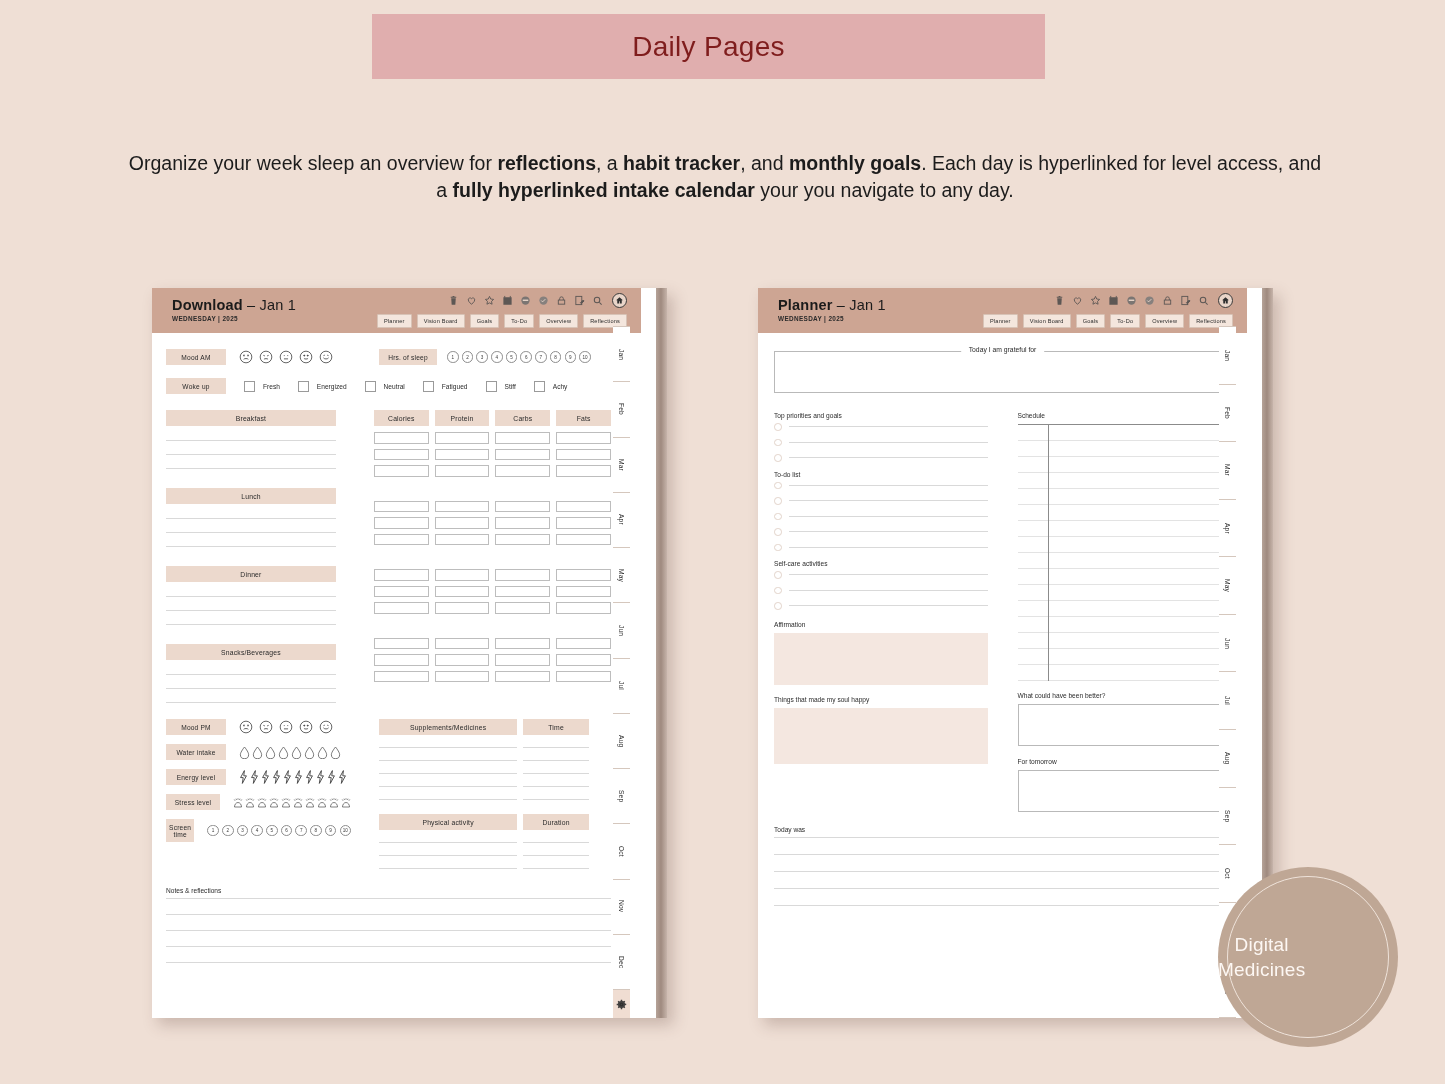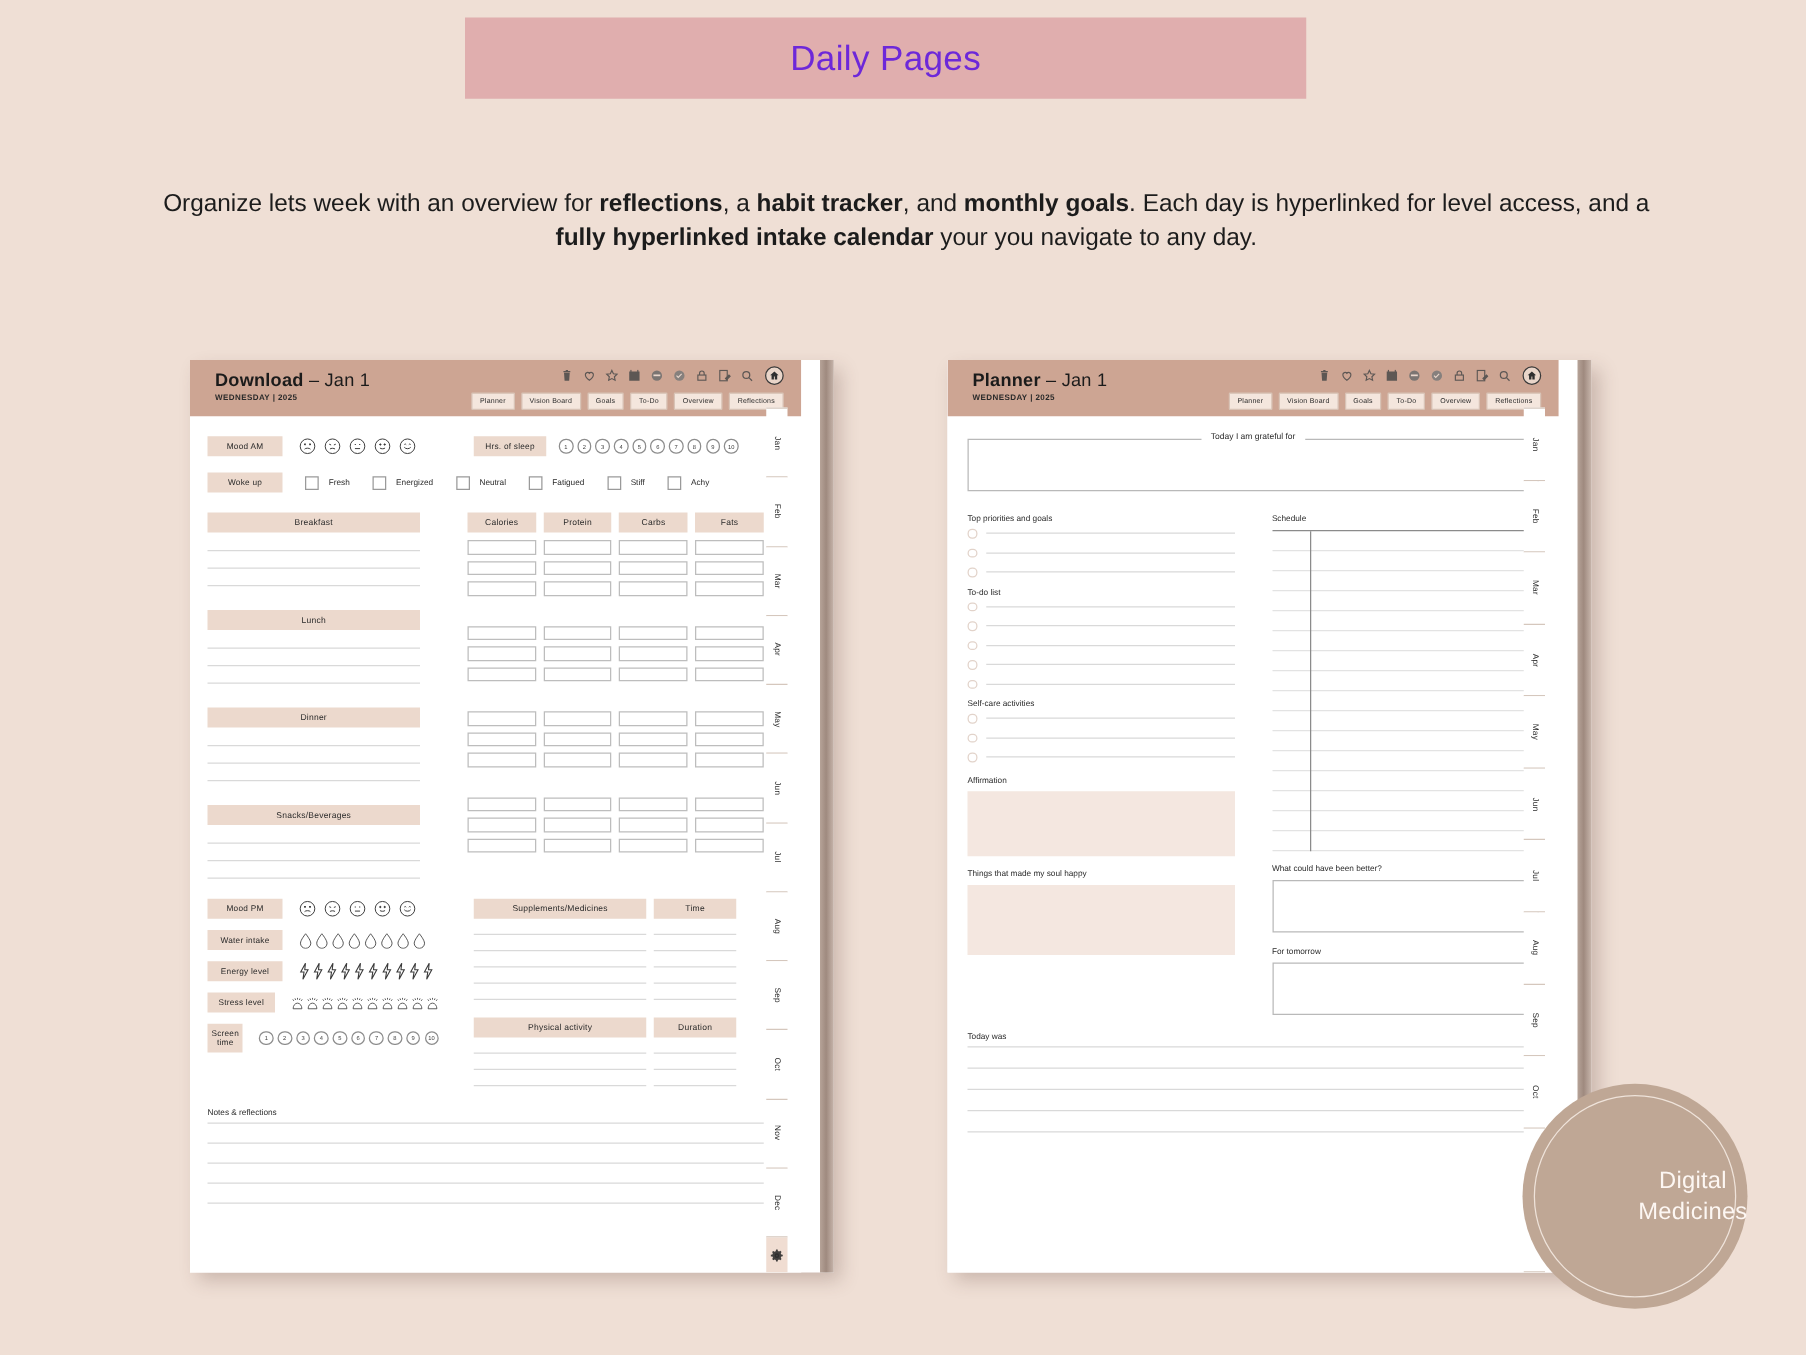--- a/index.html
+++ b/index.html
@@ -12,21 +12,21 @@
   .stage { position: relative; width: 1445px; height: 1084px; }
 
   
   .banner {
     position: absolute; left: 372px; top: 14px;
     width: 673px; height: 65px;
     background: #e0aeae;
     display: flex; align-items: center; justify-content: center;
   }
   .banner-title {
-    color: #6d28d9; font-size: 28px; font-weight: 400; letter-spacing: 0.3px;
+    color: #7f1d1d; font-size: 28px; font-weight: 400; letter-spacing: 0.3px;
   }
 
   
   .desc {
     position: absolute; left: 125px; top: 150px; width: 1200px;
     text-align: center; color: #1c1c1c;
     font-size: 19.5px; line-height: 27px;
   }
   .desc b { font-weight: 700; }
 
@@ -159,42 +159,42 @@
   .sched-row { border-bottom: .8px solid #e3e3e3; }
   .sched-div {
     position: absolute; left: 30px; top: 0; bottom: 0; width: 1.1px; background: #8b8b8b;
   }
 
   
   .badge {
     position: absolute; left: 1218px; top: 867px;
     width: 180px; height: 180px; border-radius: 50%;
     background: #bfa795;
-    display: flex; align-items: center; justify-content: flex-end;
+    display: flex; align-items: center; justify-content: flex-start;
   }
   .badge-ring {
     position: absolute; inset: 9px; border-radius: 50%;
     border: 1.5px solid #efe3da;
   }
   .badge-txt {
     position: relative; color: #fdf7f3; font-size: 19px; line-height: 25px;
     text-align: center; letter-spacing: .2px;
   }
 </style>
 </head>
 <body>
 
 <div class="stage">
 
   <div class="banner">
     <div class="banner-title">Daily Pages</div>
   </div>
 
   <div class="desc">
-    <span>Organize lets week with an overview for </span><b>reflections</b><span>, a </span><b>habit tracker</b><span>, and </span><b>monthly goals</b><span>. Each day is hyperlinked for level access, and a </span><b>fully hyperlinked intake calendar</b><span> your you navigate to any day.</span>
+    <span>Organize your week sleep an overview for </span><b>reflections</b><span>, a </span><b>habit tracker</b><span>, and </span><b>monthly goals</b><span>. Each day is hyperlinked for level access, and a </span><b>fully hyperlinked intake calendar</b><span> your you navigate to any day.</span>
   </div>
 
   <div class="page-wrap left">
     <div class="page-shadow"></div>
     <div class="spine"></div>
 
     <div class="page">
       <div class="p-header">
         <div class="p-title"><span>Download</span><span class="thin"> – Jan 1</span></div>
         <div class="p-sub">WEDNESDAY | 2025</div>

